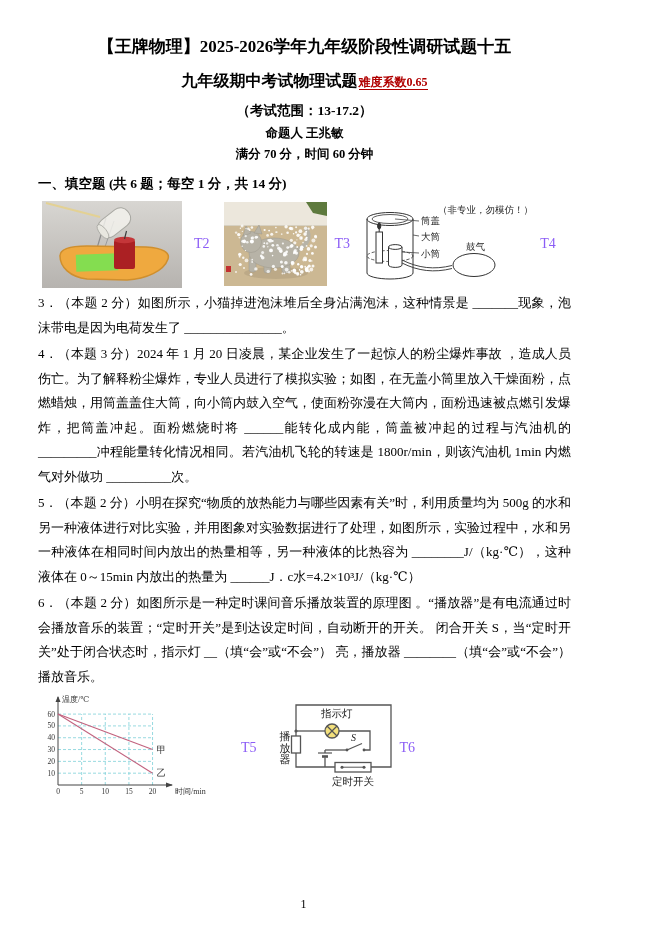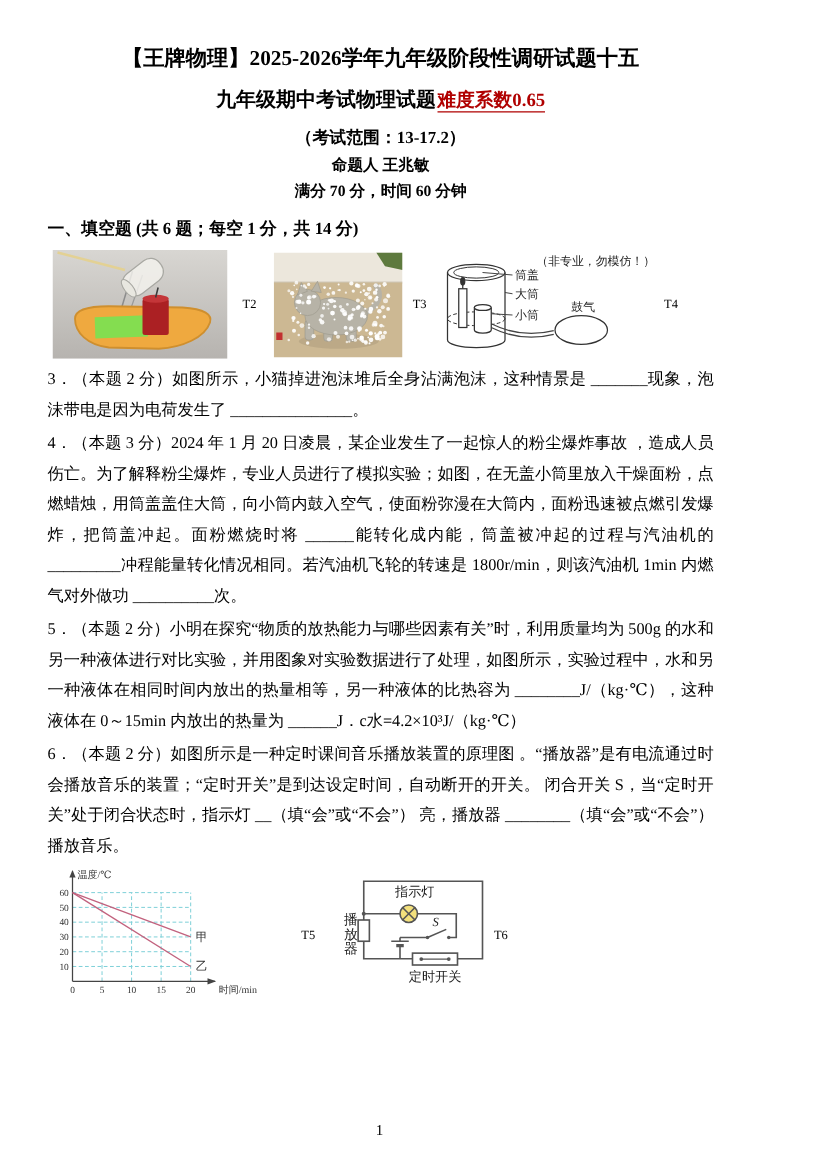--- a/index.html
+++ b/index.html
@@ -2,29 +2,29 @@
 <html><head>
 <meta charset="utf-8">
 <style>
   *{box-sizing:border-box;}
   html,body{margin:0;padding:0;background:#ffffff;}
   body{width:661px;height:936px;font-family:"Liberation Serif","DejaVu Serif",serif;color:#000;}
   .page{width:607px;height:936px;padding:36px 36px 0 38px;position:relative;overflow:hidden;background:#fff;}
   .hdr{text-align:center;}
   .t1{font-size:17px;font-weight:bold;line-height:22px;}
   .t2line{margin-top:12px;font-size:16px;font-weight:bold;line-height:21px;}
-  .diff{color:#b00000;font-size:15px;font-weight:bold;border-bottom:1.5px solid #b00000;padding-bottom:0px;margin-left:1px;}
+  .diff{color:#b00000;font-size:12px;font-weight:bold;border-bottom:1.5px solid #b00000;padding-bottom:0px;margin-left:1px;}
   .scope{margin-top:9px;font-size:13.5px;font-weight:bold;line-height:18px;}
   .author{margin-top:5px;font-size:12.5px;font-weight:bold;line-height:17px;text-align:center;}
   .score{margin-top:4px;font-size:12.5px;font-weight:bold;line-height:17px;}
   .sect{margin-top:11px;font-size:13.5px;font-weight:bold;line-height:20px;}
   p.q{margin:2px 0 0 0;font-size:13px;line-height:24.5px;text-align:justify;}
   .figrow{display:flex;align-items:center;margin:5px 0 2px 4px;}
   .figrow2{display:flex;align-items:center;margin:2px 0 0 0;}
-  .figlabel{font-size:10px;color:#000000;}
+  .figlabel{font-size:14px;color:#8b5cf6;}
   .t4wrap,.t6wrap,.t5wrap{position:relative;}
   .player-label{position:absolute;left:0px;top:33px;width:13px;font-size:11px;line-height:11.5px;text-align:right;word-break:break-all;color:#222;}
   svg text{font-family:"Liberation Serif","DejaVu Serif",serif;}
   .grid{stroke:#7ed0d8;stroke-width:0.8;stroke-dasharray:3,2;fill:none;}
   .axis{stroke:#444;stroke-width:1;fill:none;}
   .tick{font-size:7.5px;fill:#333;}
   .axis-label{font-size:8px;fill:#333;}
   .series{stroke:#c2627e;stroke-width:1.1;fill:none;}
   .series-label{font-size:9.5px;fill:#333;}
   .wire{stroke:#555;stroke-width:1.3;fill:none;}

